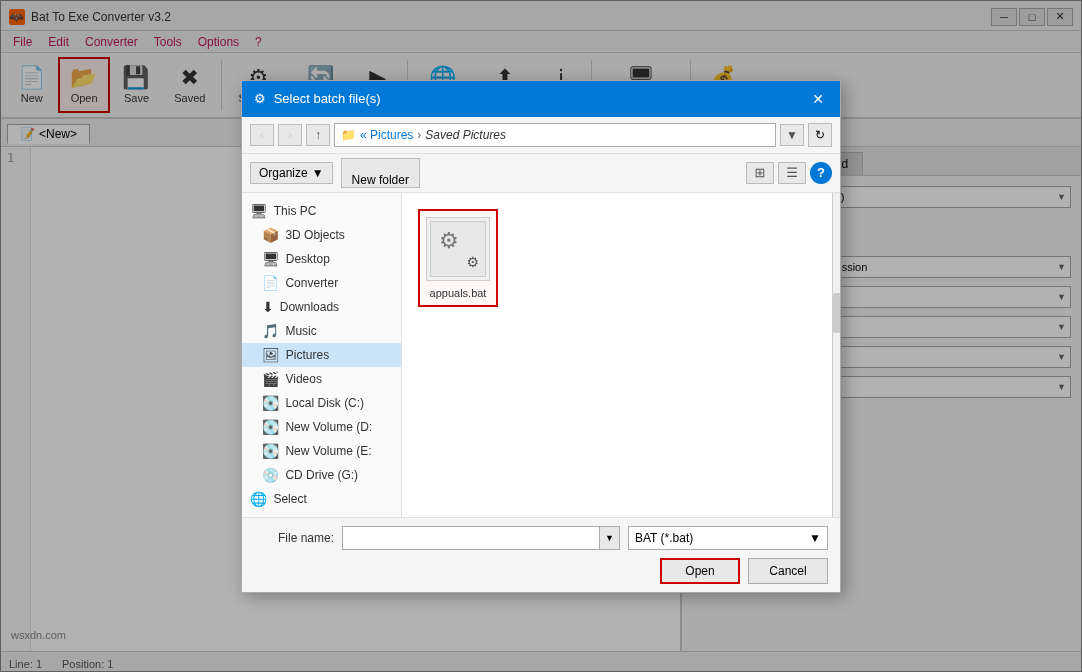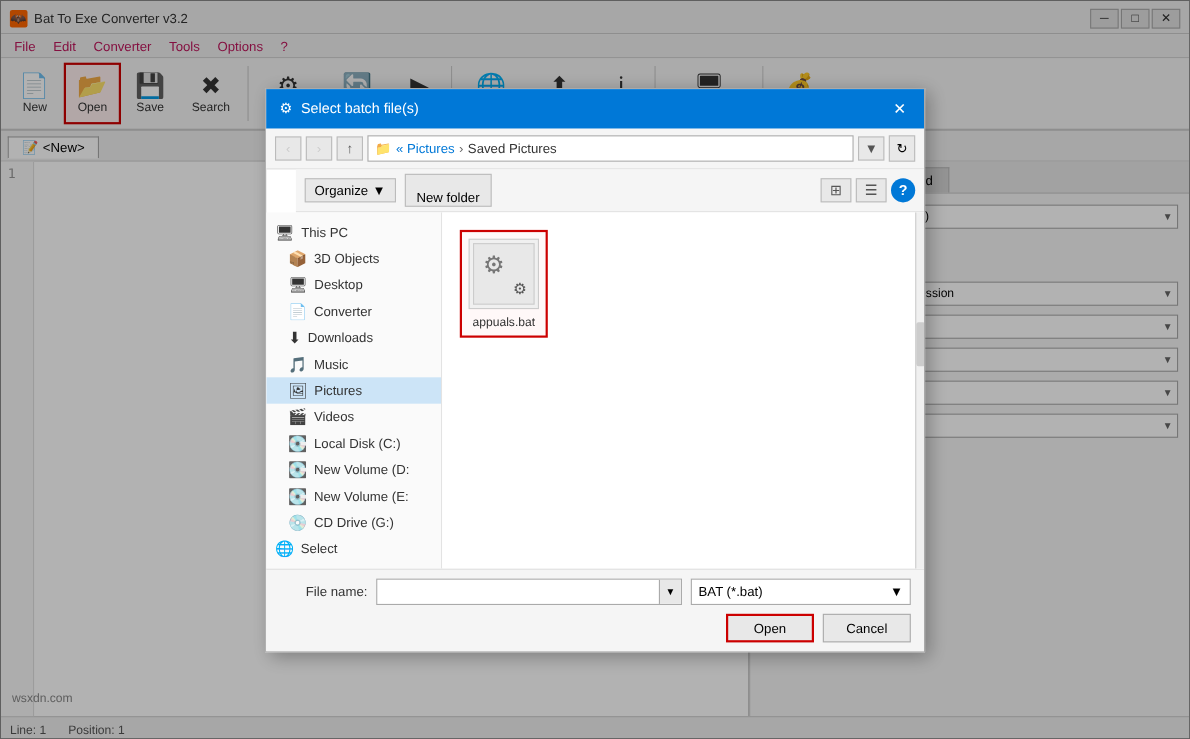--- a/index.html
+++ b/index.html
@@ -230,21 +230,21 @@
       border: 1px solid #aaa;
       background: white;
       display: flex;
       align-items: center;
       padding: 0 6px;
       font-size: 12px;
       gap: 4px;
     }
     .breadcrumb-path-item { color: #0078d7; cursor: pointer; }
     .breadcrumb-path-sep { color: #666; }
-    .breadcrumb-path-current { color: #333; font-weight: 500; }
+    .breadcrumb-path-current { color: #333; font-weight: 500; font-style: italic; }
     .breadcrumb-refresh {
       width: 24px; height: 24px;
       background: #e8e8e8; border: 1px solid #bbb;
       display: flex; align-items: center; justify-content: center;
       cursor: pointer; font-size: 12px;
     }
     .search-box {
       display: flex;
       align-items: center;
       border: 1px solid #aaa;
@@ -259,21 +259,20 @@
     }
 
     
     .dialog-toolbar {
       display: flex;
       align-items: center;
       padding: 4px 8px;
       background: #f5f5f5;
       border-bottom: 1px solid #e0e0e0;
       justify-content: space-between;
-      margin-left: 27px;
     }
     .dialog-toolbar-left { display: flex; align-items: center; gap: 8px; }
     .organize-btn {
       display: flex; align-items: center; gap: 4px;
       padding: 2px 8px; height: 22px;
       background: #e8e8e8; border: 1px solid #bbb;
       cursor: pointer; font-size: 12px;
     }
     .new-folder-btn {
       padding: 14px 10px; height: 28px;
@@ -481,21 +480,21 @@
     <div class="toolbar-btn active">
       <div class="toolbar-icon">📂</div>
       <span>Open</span>
     </div>
     <div class="toolbar-btn">
       <div class="toolbar-icon">💾</div>
       <span>Save</span>
     </div>
     <div class="toolbar-btn">
       <div class="toolbar-icon">✖</div>
-      <span>Search</span>
+      <span>Saved</span>
     </div>
     <div class="toolbar-sep"></div>
     <div class="toolbar-btn">
       <div class="toolbar-icon">⚙</div>
       <span>Settings</span>
     </div>
     <div class="toolbar-btn">
       <div class="toolbar-icon">🔄</div>
       <span>Convert</span>
     </div>

